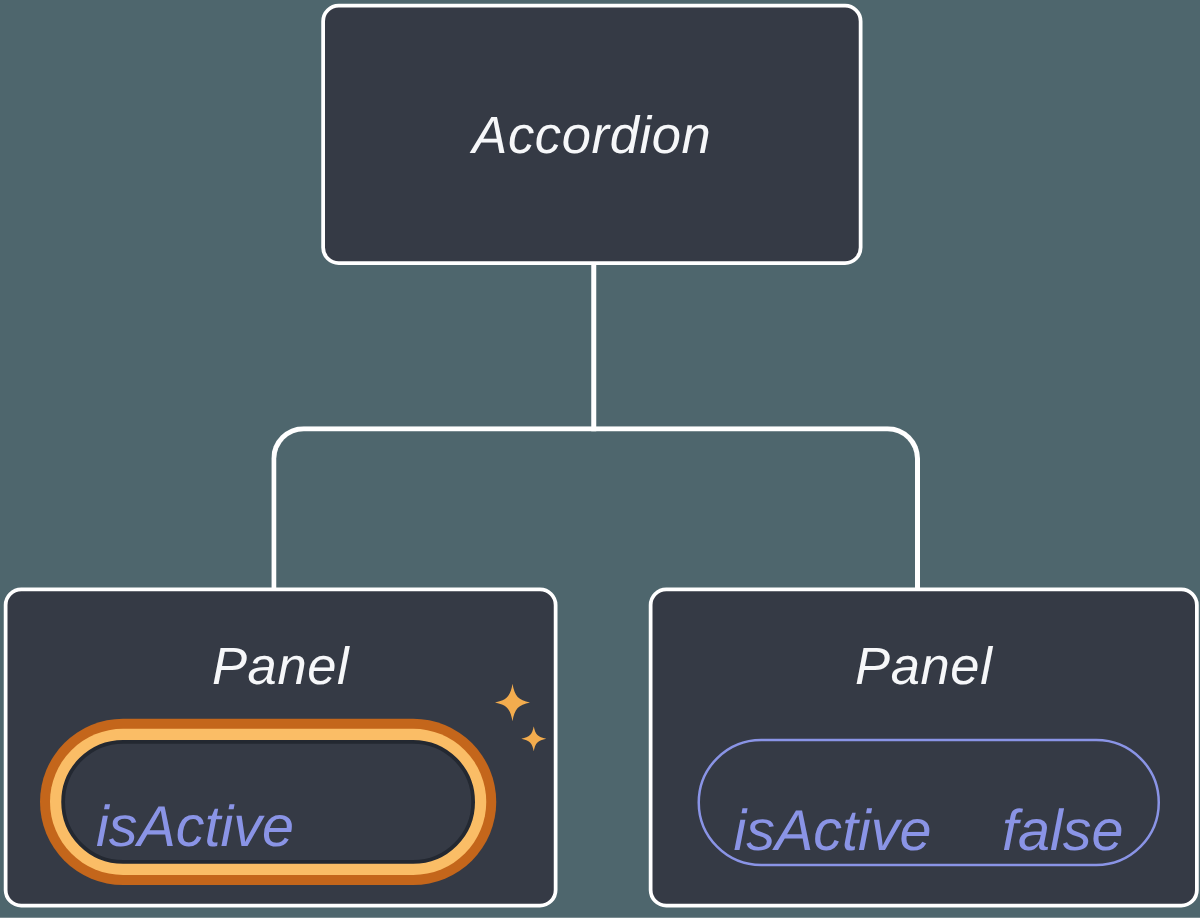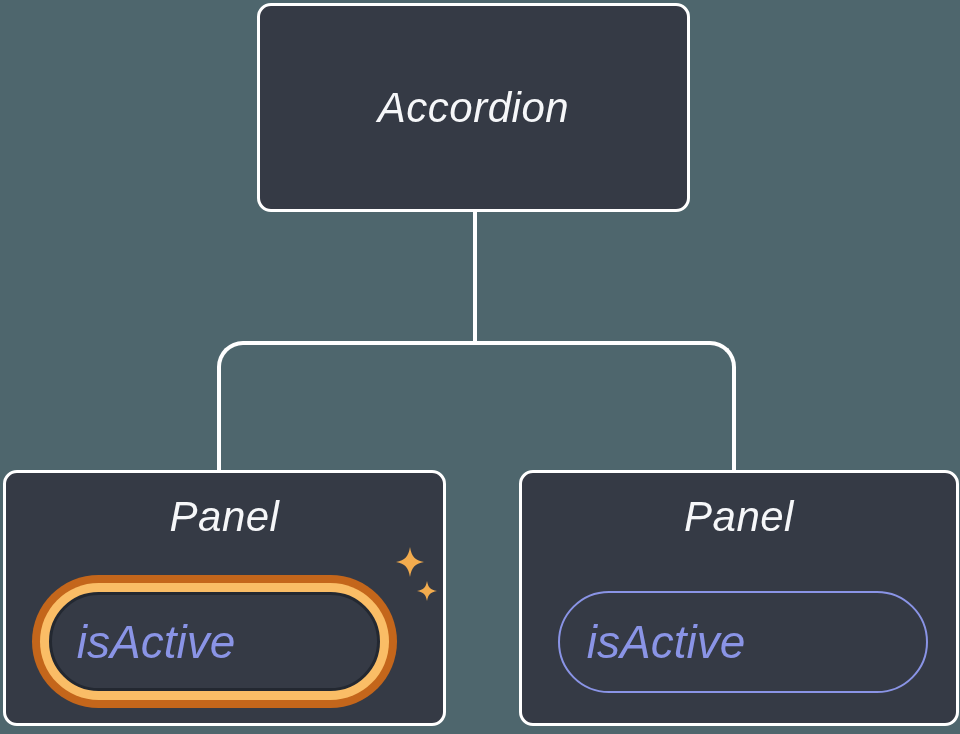--- a/index.html
+++ b/index.html
@@ -25,21 +25,21 @@
     display: flex; align-items: center; justify-content: center;
   }
   .node-panel-left  { left: 3px;   top: 470px; width: 443px; height: 256px; }
   .node-panel-right { left: 519px; top: 470px; width: 440px; height: 256px; }
   .node-title {
     color: var(--title-text, #f6f7f9);
     font-size: 42px;
     letter-spacing: 0.5px;
     text-align: center;
   }
-  .panel-title { margin-top: 20px; }
+  .panel-title { margin-top: 36px; }
   
   .stem {
     position: absolute;
     left: 473px; top: 210px;
     width: 4px; height: 135px;
     background: var(--connector, #ffffff);
   }
   .branch {
     position: absolute;
     box-sizing: border-box;
@@ -48,21 +48,21 @@
     border-top: 4px solid var(--connector, #ffffff);
     border-left: 4px solid var(--connector, #ffffff);
     border-right: 4px solid var(--connector, #ffffff);
     border-radius: 26px 26px 0 0;
   }
   
   .pill {
     position: absolute;
     box-sizing: border-box;
     display: flex;
-    align-items: center;
+    align-items: flex-end;
     border-radius: 60px;
     color: var(--prop-text, #8a94e6);
     font-size: 46px;
   }
   .pill-plain {
     left: 36px; top: 118px;
     width: 370px; height: 102px;
     border: 2.5px solid var(--prop-border, #8a94e6);
   }
   .pill-active {
@@ -118,16 +118,17 @@
       <path fill="#f3ac4e" d="M50 0 C56 33 67 44 100 50 C67 56 56 67 50 100 C44 67 33 56 0 50 C33 44 44 33 50 0 Z"></path>
     </svg>
   </div>
 
   <div class="node node-panel-right">
     <div class="node-title panel-title">Panel</div>
 
     <div class="pill pill-plain">
       <div class="pill-cell cell-name">isActive</div>
       <div class="pill-divider"></div>
+      <div class="pill-cell cell-value">false</div>
     </div>
   </div>
 
 </div>
 
 </body></html>

